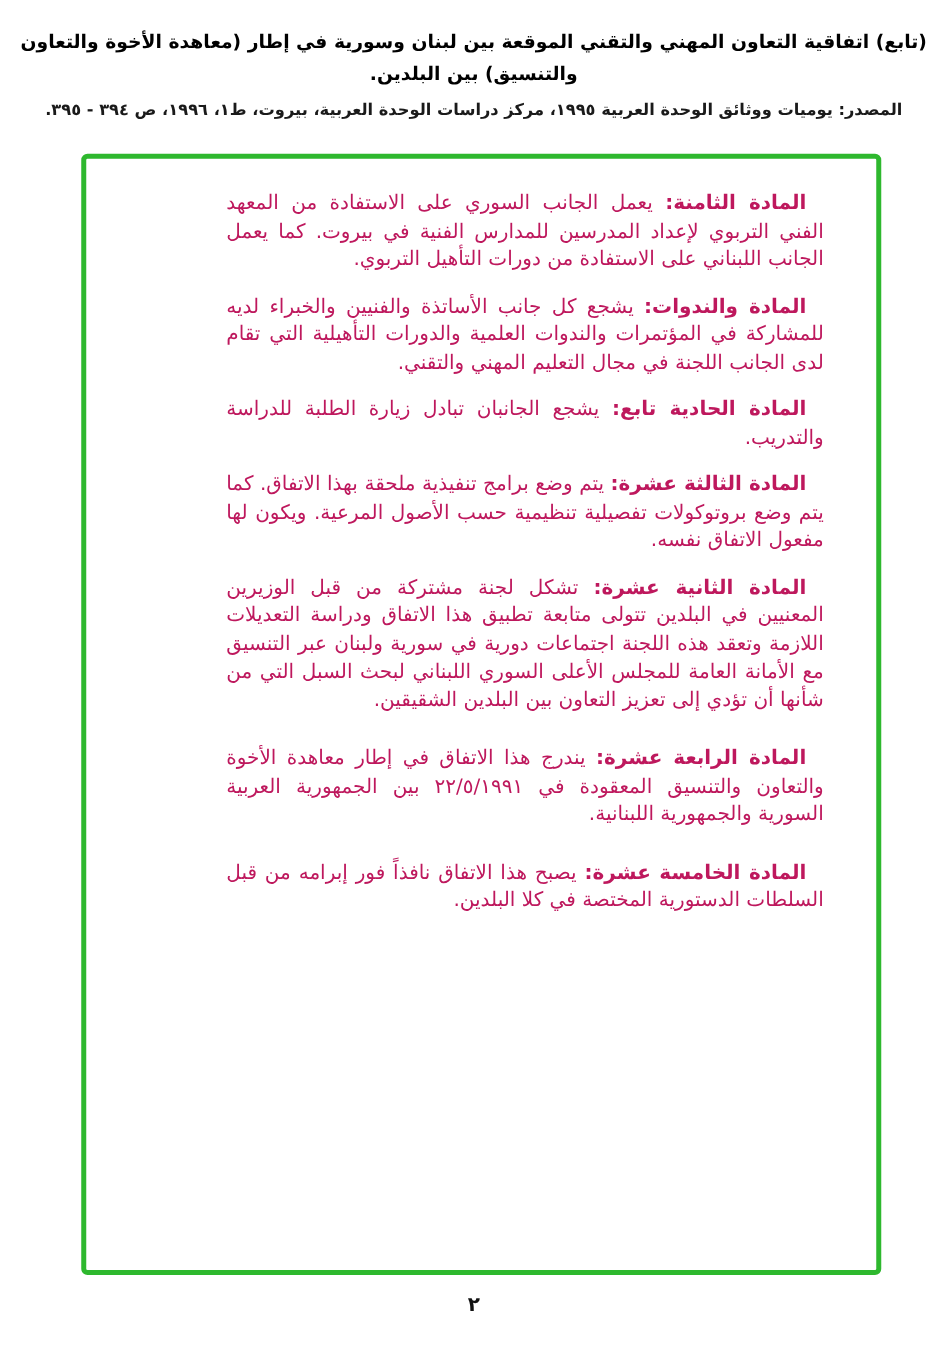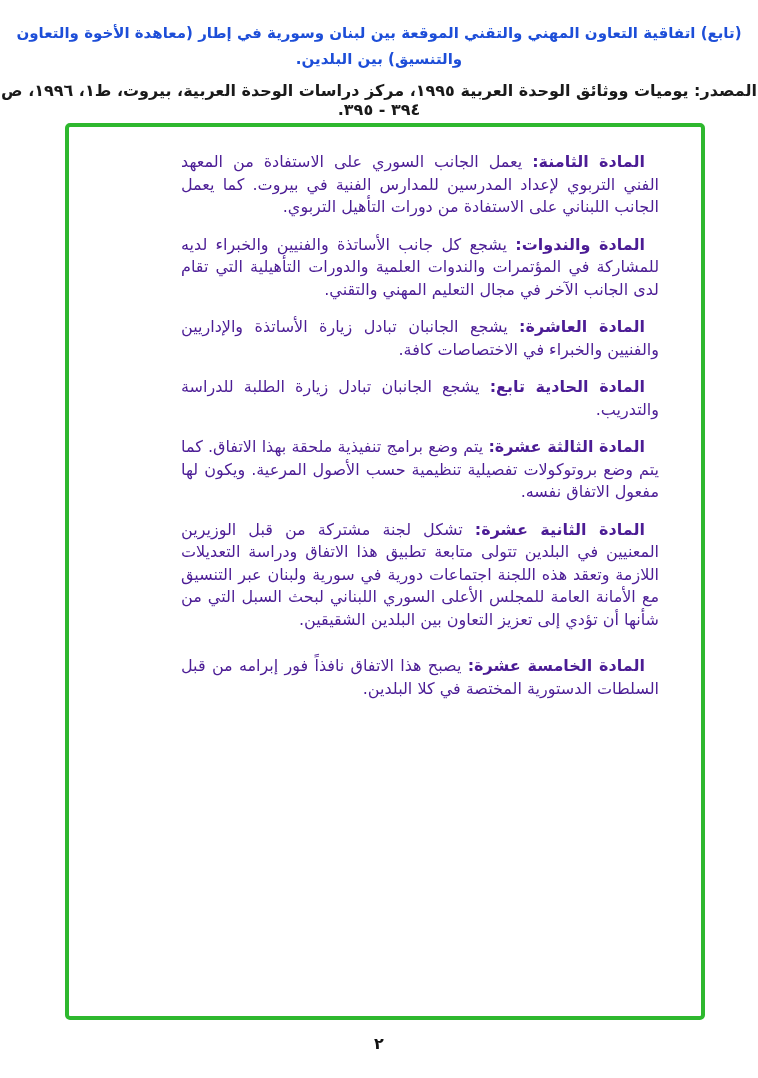--- a/index.html
+++ b/index.html
@@ -22,45 +22,45 @@
   .doc-header {
     padding-top: 20px;
     text-align: center;
   }
   .doc-title {
     font-weight: bold;
     font-size: 15px;
     line-height: 1.75;
     width: 742px;
     margin: 0 auto;
-    color: #1d4ed8;
+    color: #000000;
   }
   .doc-source {
     font-weight: bold;
-    font-size: 16px;
+    font-size: 13px;
     margin-top: 8px;
     color: #1a1a1a;
   }
   .green-box {
     position: absolute;
     top: 123px;
     right: 53px;
     width: 640px;
     height: 897px;
     border: 4px solid var(--border-green, #2eb82e);
     border-radius: 5px;
     padding: 24px 42px 14px 112px;
   }
   .article {
     font-size: 16px;
     line-height: 22.5px;
     text-align: justify;
     text-indent: 14px;
     margin-bottom: 15px;
-    color: #4c1d95;
+    color: #be185d;
   }
   .article:last-child { margin-bottom: 0; }
   .article .article-title {
     font-weight: bold;
   }
   .article.extra-gap {
     margin-top: 24px;
   }
   .page-number {
     position: absolute;
@@ -85,43 +85,43 @@
 
   <div class="green-box">
 
     <p class="article">
       <span class="article-title">المادة الثامنة:</span>
       <span class="article-body">يعمل الجانب السوري على الاستفادة من المعهد الفني التربوي لإعداد المدرسين للمدارس الفنية في بيروت. كما يعمل الجانب اللبناني على الاستفادة من دورات التأهيل التربوي.</span>
     </p>
 
     <p class="article">
       <span class="article-title">المادة والندوات:</span>
-      <span class="article-body">يشجع كل جانب الأساتذة والفنيين والخبراء لديه للمشاركة في المؤتمرات والندوات العلمية والدورات التأهيلية التي تقام لدى الجانب الآخر في مجال التعليم المهني والتقني.</span>
+      <span class="article-body">يشجع كل جانب الأساتذة والفنيين والخبراء لديه للمشاركة في المؤتمرات والندوات العلمية والدورات التأهيلية التي تقام لدى الجانب اللجنة في مجال التعليم المهني والتقني.</span>
     </p>
 
-    <p class="article">
-      <span class="article-title">المادة العاشرة:</span>
-      <span class="article-body">يشجع الجانبان تبادل زيارة الأساتذة والإداريين والفنيين والخبراء في الاختصاصات كافة.</span>
-    </p>
 
     <p class="article">
       <span class="article-title">المادة الحادية تابع:</span>
       <span class="article-body">يشجع الجانبان تبادل زيارة الطلبة للدراسة والتدريب.</span>
     </p>
 
     <p class="article">
       <span class="article-title">المادة الثالثة عشرة:</span>
       <span class="article-body">يتم وضع برامج تنفيذية ملحقة بهذا الاتفاق. كما يتم وضع بروتوكولات تفصيلية تنظيمية حسب الأصول المرعية. ويكون لها مفعول الاتفاق نفسه.</span>
     </p>
 
     <p class="article">
       <span class="article-title">المادة الثانية عشرة:</span>
       <span class="article-body">تشكل لجنة مشتركة من قبل الوزيرين المعنيين في البلدين تتولى متابعة تطبيق هذا الاتفاق ودراسة التعديلات اللازمة وتعقد هذه اللجنة اجتماعات دورية في سورية ولبنان عبر التنسيق مع الأمانة العامة للمجلس الأعلى السوري اللبناني لبحث السبل التي من شأنها أن تؤدي إلى تعزيز التعاون بين البلدين الشقيقين.</span>
     </p>
 
+    <p class="article extra-gap">
+      <span class="article-title">المادة الرابعة عشرة:</span>
+      <span class="article-body">يندرج هذا الاتفاق في إطار معاهدة الأخوة والتعاون والتنسيق المعقودة في ٢٢/٥/١٩٩١ بين الجمهورية العربية السورية والجمهورية اللبنانية.</span>
+    </p>
 
     <p class="article extra-gap">
       <span class="article-title">المادة الخامسة عشرة:</span>
       <span class="article-body">يصبح هذا الاتفاق نافذاً فور إبرامه من قبل السلطات الدستورية المختصة في كلا البلدين.</span>
     </p>
 
   </div>
 
   <div class="page-number">٢</div>
 

